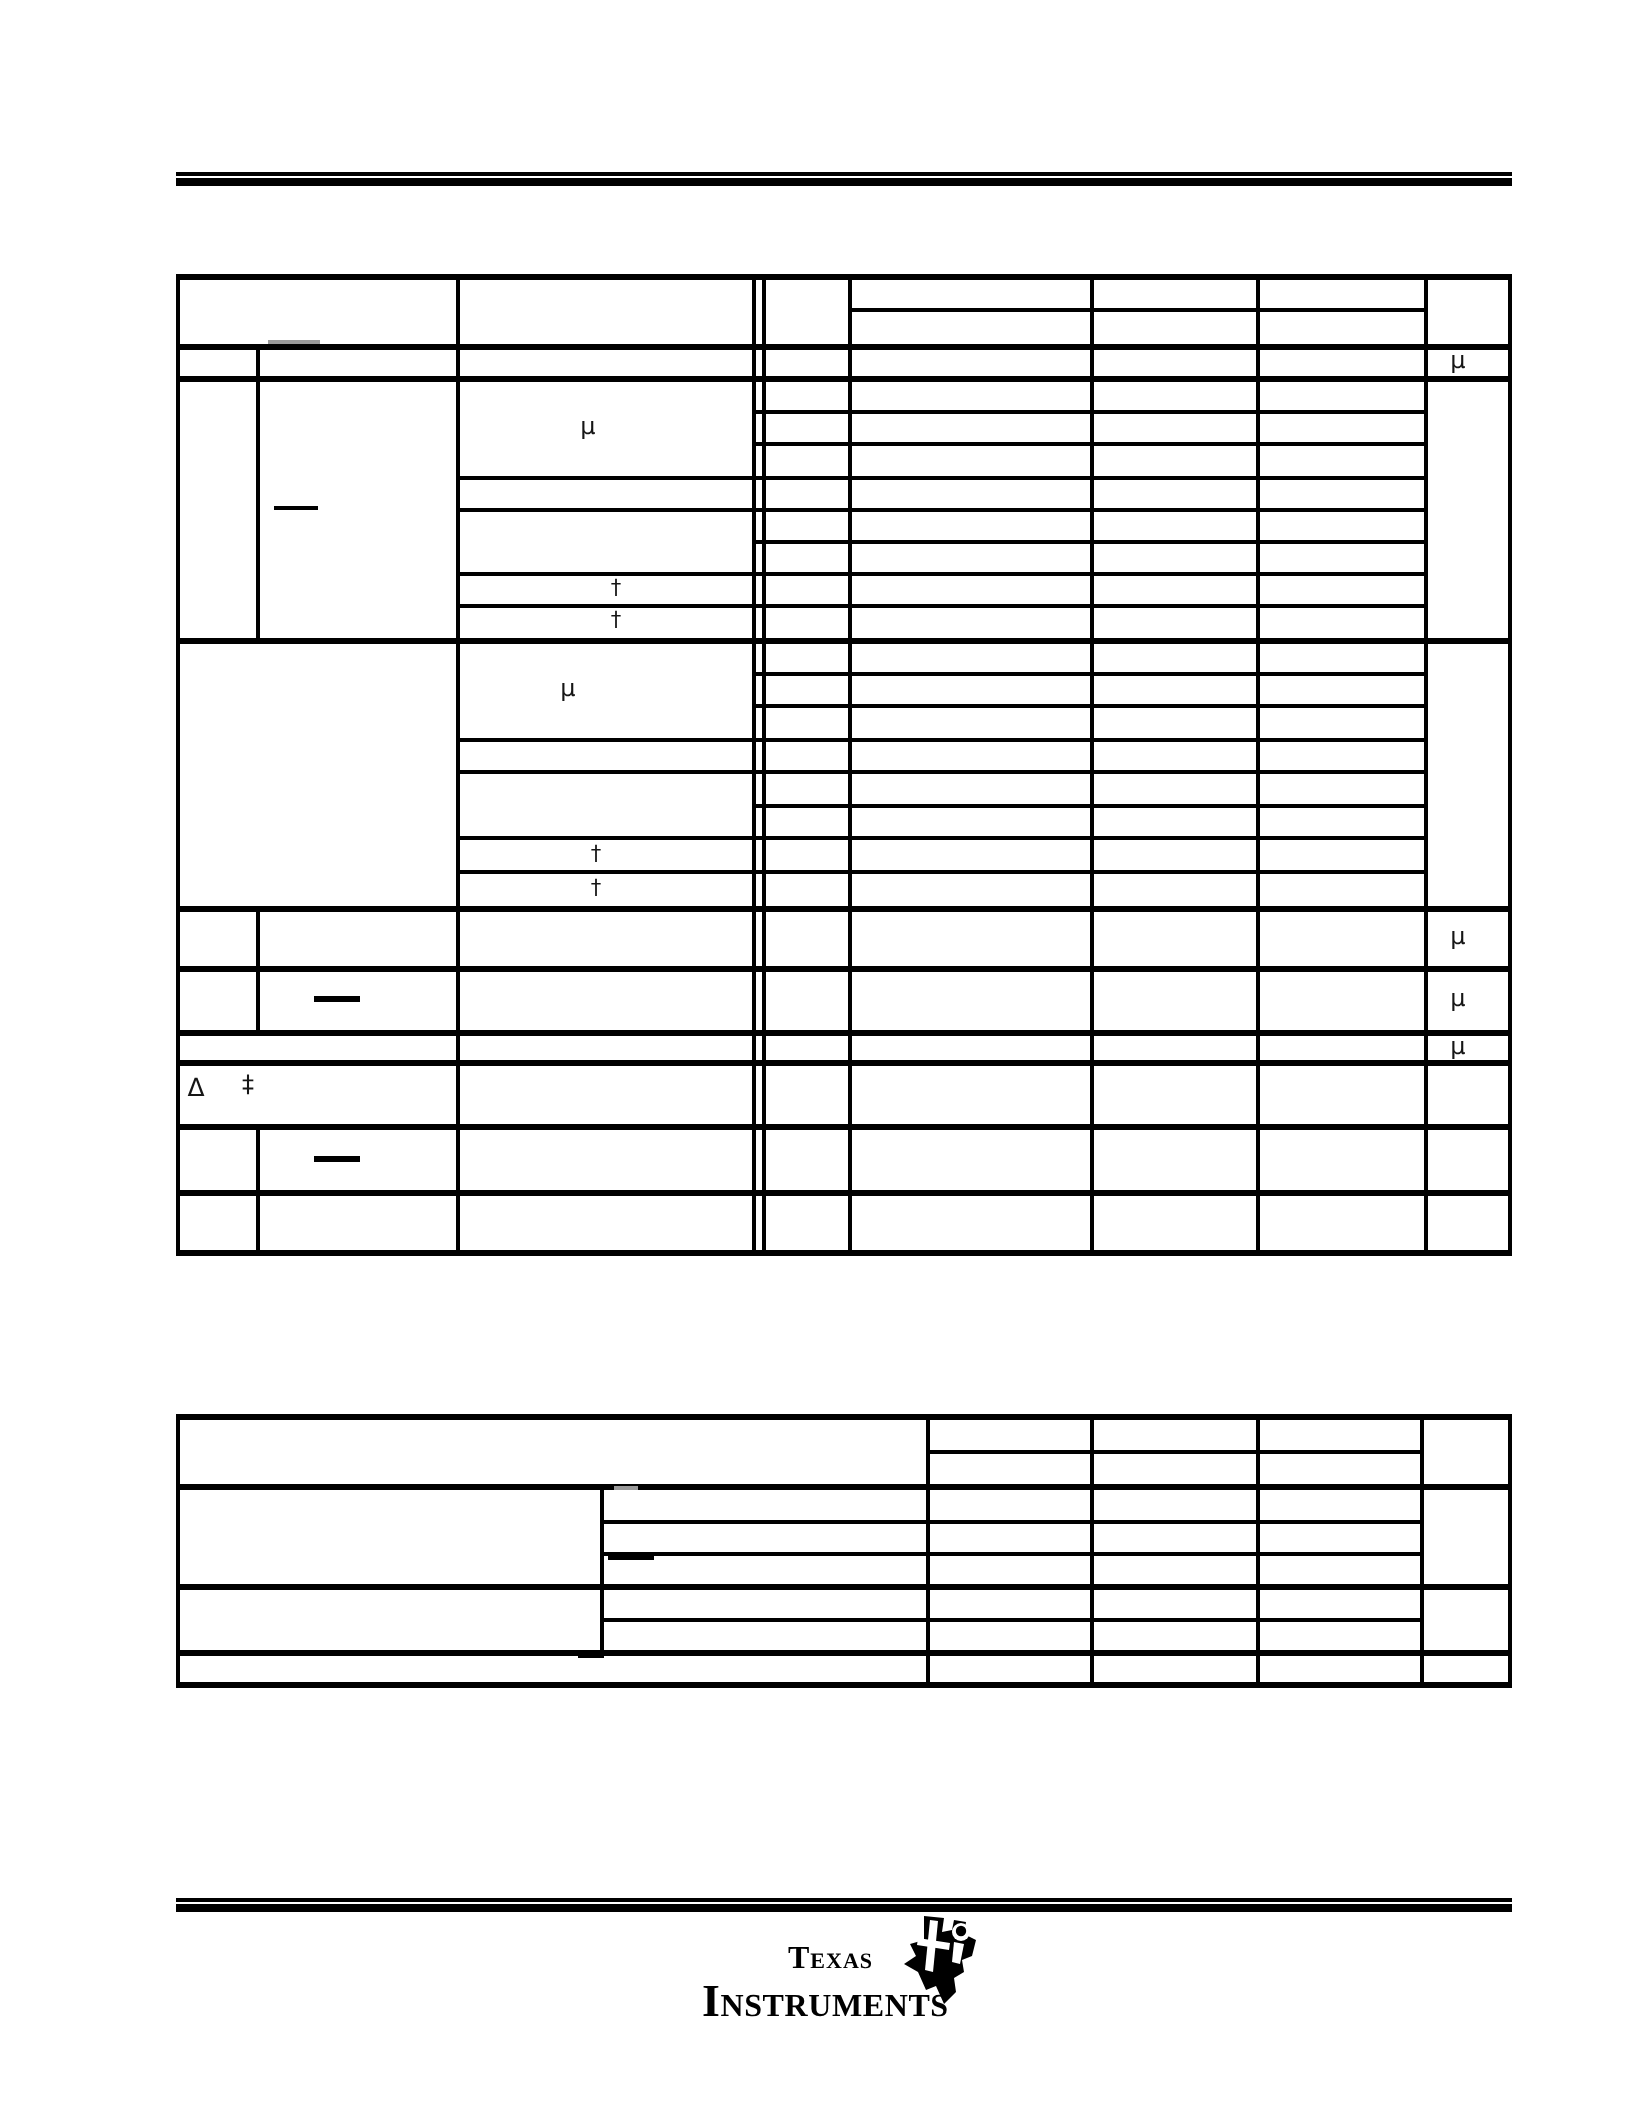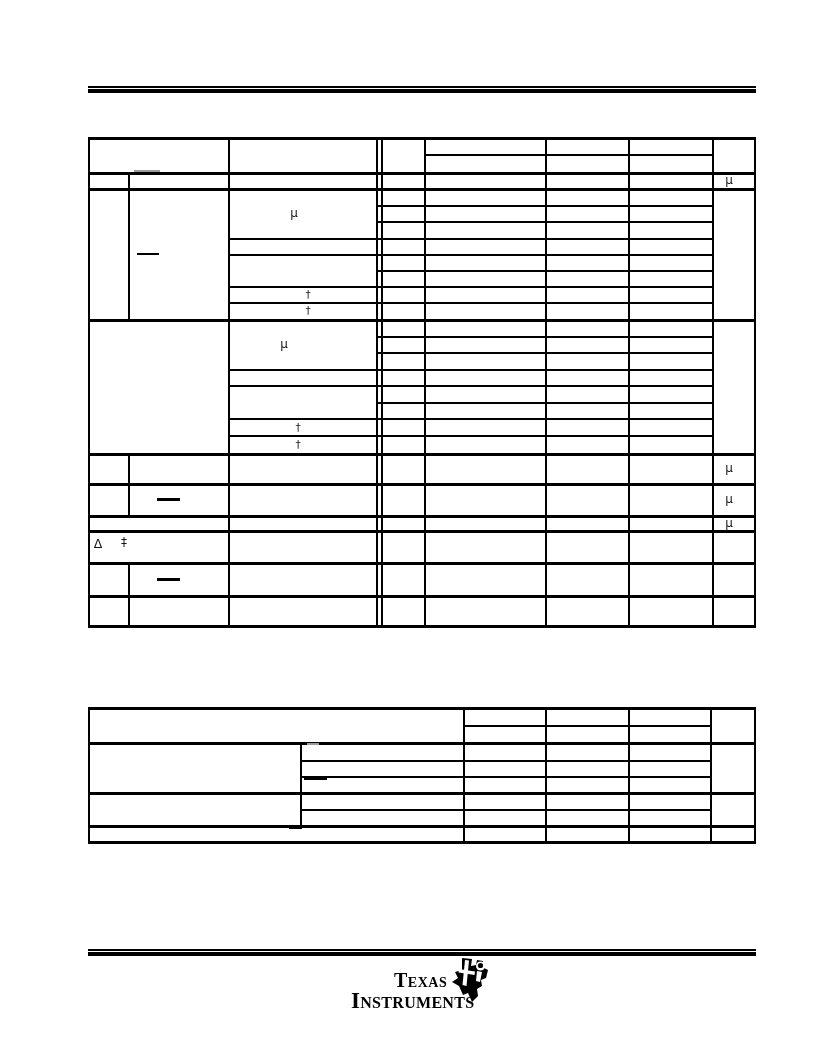--- a/index.html
+++ b/index.html
@@ -11,21 +11,21 @@
   .rule-thin,.rule-thick{position:absolute;left:88px;width:668px;background:#000;}
   .g{
     position:absolute;display:flex;align-items:center;justify-content:center;
     color:#161616;font-size:12px;line-height:1;
   }
   .g.sm{font-size:10.5px;}
   .logo-word{
     position:absolute;font-family:"Liberation Serif",serif;font-variant:small-caps;
     font-weight:700;color:#000;white-space:nowrap;
   }
-  .logo-texas{left:394px;top:969px;font-size:20px;line-height:22px;letter-spacing:0.5px;}
+  .logo-texas{left:394px;top:969px;font-size:16px;line-height:22px;letter-spacing:0.5px;}
   .logo-instruments{left:351px;top:989px;font-size:23px;line-height:23px;letter-spacing:0.3px;}
   .ti-mark{position:absolute;left:451px;top:958px;}
 </style>
 </head>
 <body>
 
 <div class="page">
 
   <div>
     <div class="rule-thin" style="top:86px;height:2px"></div>

